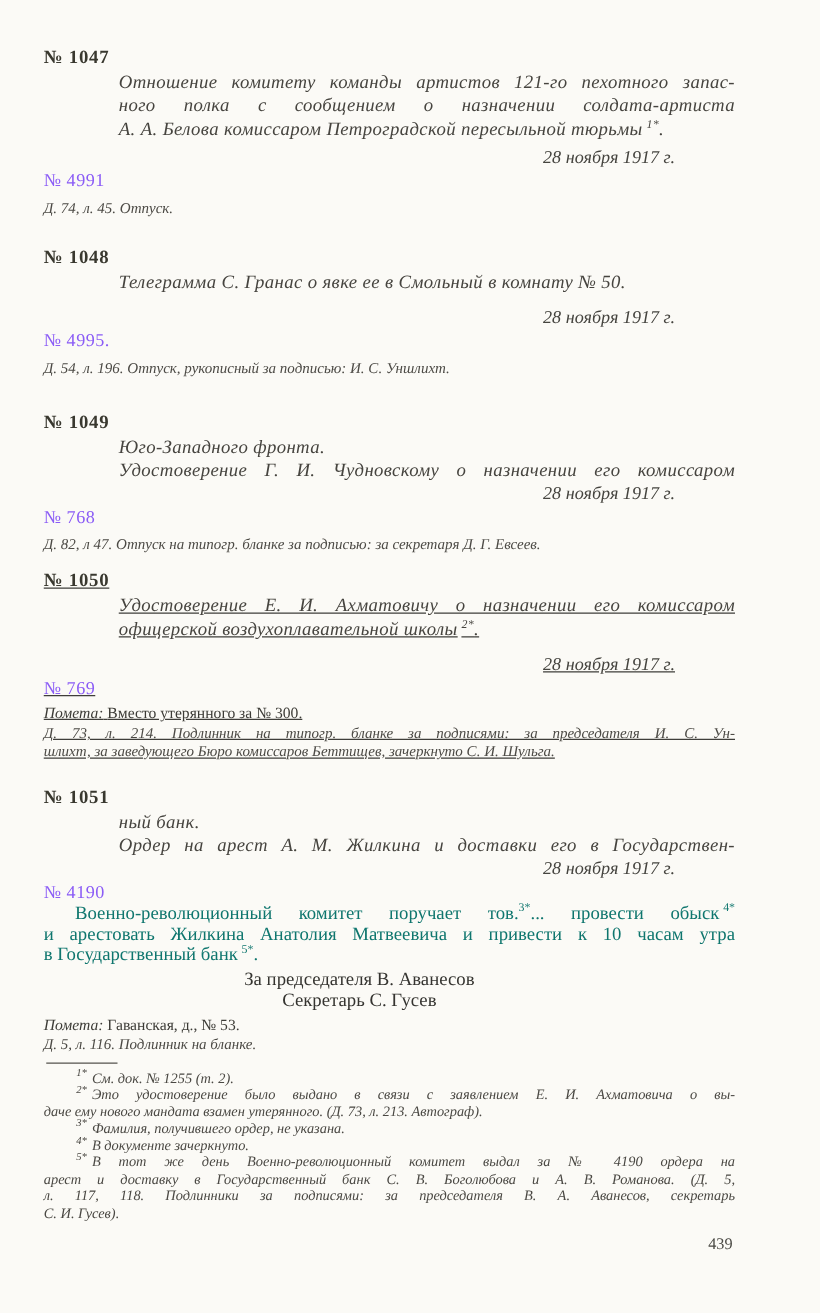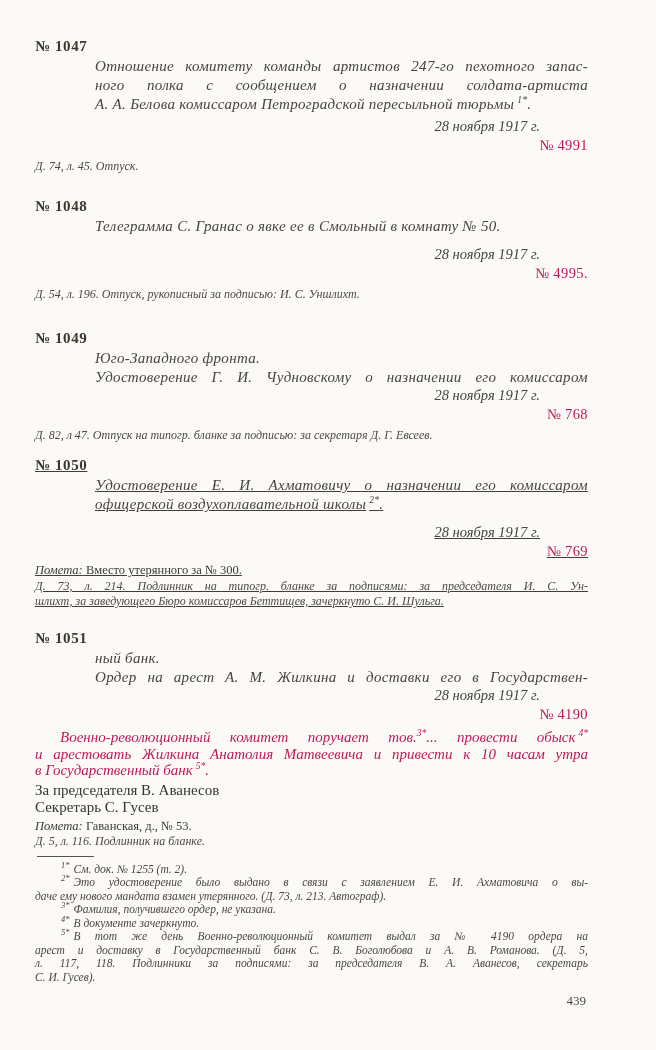--- a/index.html
+++ b/index.html
@@ -26,34 +26,34 @@
   .title {
     margin-left: 60px; margin-top: 2px;
     font-style: italic; font-size: 15px; line-height: 19px;
     color: #46443f; letter-spacing: 0.3px;
   }
   .t-line.j { text-align: justify; text-align-last: justify; }
   .date {
     text-align: right; padding-right: 48px; margin-top: 4px;
     font-style: italic; font-size: 14.5px; line-height: 17px; color: #45443f;
   }
-  .reg { font-size: 14.5px; margin-top: 2px; line-height: 17px; color: #be185d; letter-spacing: 0.4px; text-align: right; }
+  .reg { font-size: 14.5px; margin-top: 2px; line-height: 17px; color: #8b5cf6; letter-spacing: 0.4px; }
   .ref {
     margin-top: 5px; font-style: italic; font-size: 12px; line-height: 15px; color: #4c4a45;
   }
   .ref .r-line.j { text-align: justify; text-align-last: justify; }
   .pometa { margin-top: 3px; font-size: 12.5px; line-height: 15px; color: #3c3b36; }
   .pometa .p-label { font-style: italic; }
   .pometa .p-text { font-style: normal; font-weight: 500; }
 
-  .body-par { margin-top: 6px; font-size: 15px; line-height: 16.5px; color: #be185d; font-style: italic; }
+  .body-par { font-size: 15px; line-height: 16.5px; color: #0f766e; }
   .b-line.j { text-align: justify; text-align-last: justify; }
   .b-line.indent { text-indent: 25px; }
   .sig {
-    text-align: left; padding-right: 48px;
+    text-align: center; padding-right: 48px;
     font-size: 15px; line-height: 17px; color: #353430; margin-top: 3px;
   }
   sup { line-height: 0; font-size: 9.5px; vertical-align: super; }
   sup.sp { margin-left: 3px; }
   sup.tight { margin-left: 0; }
 
   .fn-rule { width: 57px; height: 1px; background: #55534e; margin: 7px 0 6px 2px; }
   .footnotes { font-style: italic; font-size: 11.5px; line-height: 13.5px; color: #4a4843; }
   .fn-line.fn-first { text-indent: 26px; }
   .fn-line.j { text-align: justify; text-align-last: justify; }
@@ -62,21 +62,21 @@
   .page-num { margin-top: 9px; text-align: right; padding-right: 2px; font-size: 13px; color: #4a4944; }
 </style>
 </head>
 <body>
 
 <div class="page">
 
   <section class="entry">
     <div class="doc-no">№ 1047</div>
     <div class="title">
-      <div class="t-line j">Отношение комитету команды артистов 247-го пехотного запас-</div>
+      <div class="t-line j">Отношение комитету команды артистов 121-го пехотного запас-</div>
       <div class="t-line j">ного полка с сообщением о назначении солдата-артиста</div>
       <div class="t-line"><span>А. А. Белова комиссаром Петроградской пересыльной тюрьмы</span><sup class="sp">1*</sup><span>.</span></div>
     </div>
     <div class="date">28 ноября 1917 г.</div>
     <div class="reg">№ 4991</div>
     <div class="ref">
       <div class="r-line">Д. 74, л. 45. Отпуск.</div>
     </div>
   </section>
 

